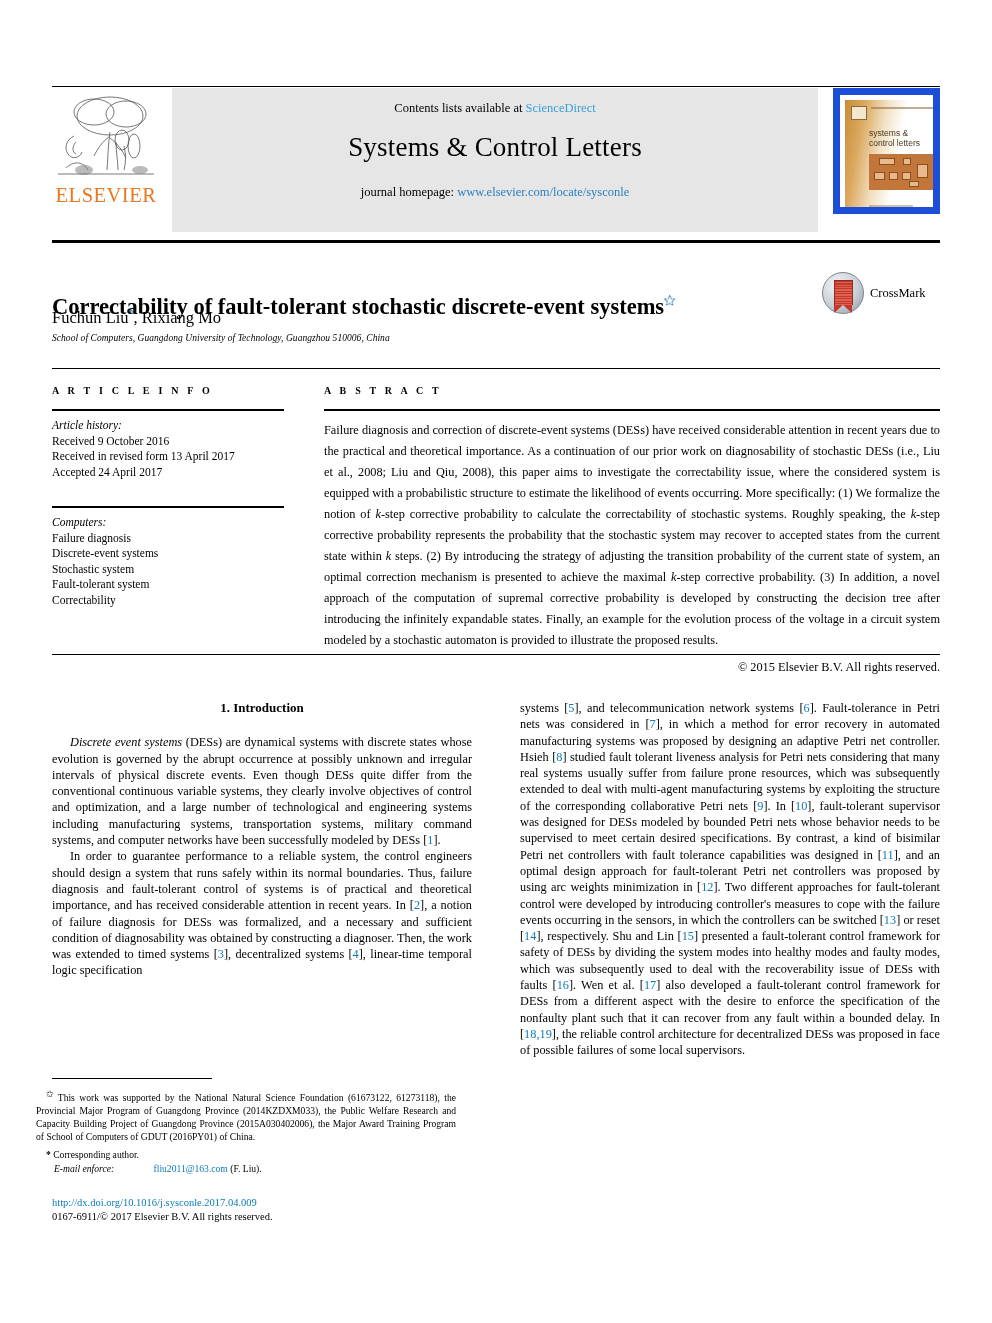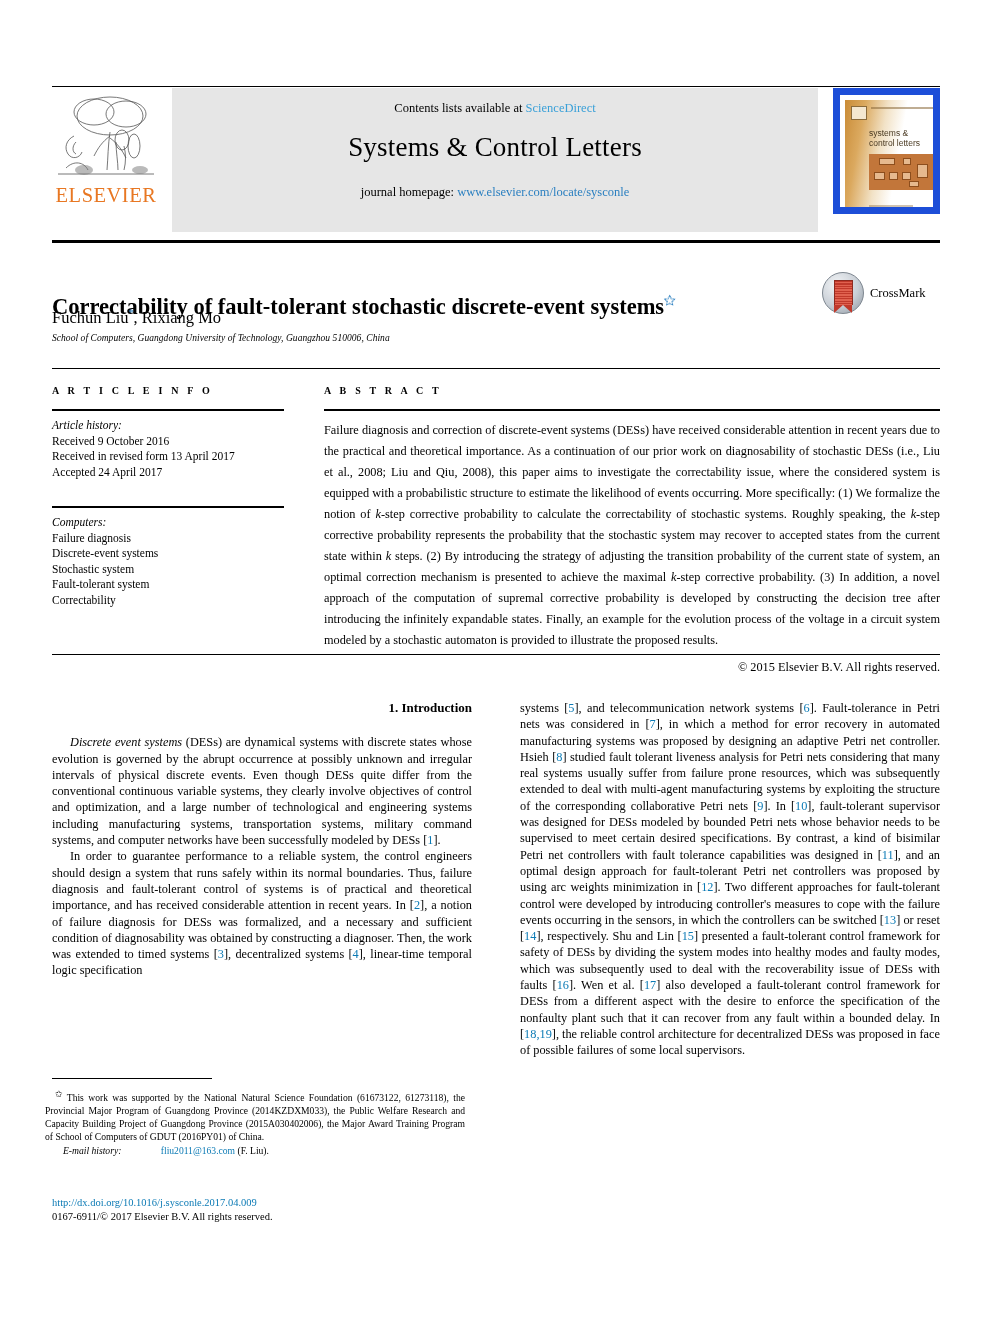--- a/index.html
+++ b/index.html
@@ -339,39 +339,39 @@
     line-height: 16.3px;
     text-align: justify;
     text-justify: inter-word;
   }
   .col-left { left: 52px; }
   .col-right { left: 520px; }
   .h2 {
     font-size: 13px;
     font-weight: bold;
     margin: 0 0 18px 0;
-    text-align: right;
+    text-align: center;
   }
   .para { margin: 0; text-indent: 18px; }
   .para + .para { margin-top: 0; }
   .ref { color: #0b7ab5; }
   em.it { font-style: italic; }
 
   
   .footnote-rule {
     position: absolute;
     left: 52px;
     top: 1078px;
     width: 160px;
     height: 1px;
     background: #000;
   }
   .footnotes {
     position: absolute;
-    left: 45px;
+    left: 36px;
     top: 1088px;
     width: 420px;
     font-size: 9.6px;
     line-height: 13px;
     text-align: justify;
     font-family: Liberation Serif, serif;
   }
   .fn-star {
     font-size: 9px;
     vertical-align: super;
@@ -506,21 +506,22 @@
     <p class="para"><span>In order to guarantee performance to a reliable system, the control engineers should design a system that runs safely within its normal boundaries. Thus, failure diagnosis and fault-tolerant control of systems is of practical and theoretical importance, and has received considerable attention in recent years. In [</span><span class="ref">2</span><span>], a notion of failure diagnosis for DESs was formalized, and a necessary and sufficient condition of diagnosability was obtained by constructing a diagnoser. Then, the work was extended to timed systems [</span><span class="ref">3</span><span>], decentralized systems [</span><span class="ref">4</span><span>], linear-time temporal logic specification</span></p>
   </div>
 
   <div class="col col-right">
     <p class="para" style="text-indent:0"><span>systems [</span><span class="ref">5</span><span>], and telecommunication network systems [</span><span class="ref">6</span><span>]. Fault-tolerance in Petri nets was considered in [</span><span class="ref">7</span><span>], in which a method for error recovery in automated manufacturing systems was proposed by designing an adaptive Petri net controller. Hsieh [</span><span class="ref">8</span><span>] studied fault tolerant liveness analysis for Petri nets considering that many real systems usually suffer from failure prone resources, which was subsequently extended to deal with multi-agent manufacturing systems by exploiting the structure of the corresponding collaborative Petri nets [</span><span class="ref">9</span><span>]. In [</span><span class="ref">10</span><span>], fault-tolerant supervisor was designed for DESs modeled by bounded Petri nets whose behavior needs to be supervised to meet certain desired specifications. By contrast, a kind of bisimilar Petri net controllers with fault tolerance capabilities was designed in [</span><span class="ref">11</span><span>], and an optimal design approach for fault-tolerant Petri net controllers was proposed by using arc weights minimization in [</span><span class="ref">12</span><span>]. Two different approaches for fault-tolerant control were developed by introducing controller's measures to cope with the failure events occurring in the sensors, in which the controllers can be switched [</span><span class="ref">13</span><span>] or reset [</span><span class="ref">14</span><span>], respectively. Shu and Lin [</span><span class="ref">15</span><span>] presented a fault-tolerant control framework for safety of DESs by dividing the system modes into healthy modes and faulty modes, which was subsequently used to deal with the recoverability issue of DESs with faults [</span><span class="ref">16</span><span>]. Wen et al. [</span><span class="ref">17</span><span>] also developed a fault-tolerant control framework for DESs from a different aspect with the desire to enforce the specification of the nonfaulty plant such that it can recover from any fault within a bounded delay. In [</span><span class="ref">18</span><span class="ref">,</span><span class="ref">19</span><span>], the reliable control architecture for decentralized DESs was proposed in face of possible failures of some local supervisors.</span></p>
   </div>
 
   <div class="footnote-rule"></div>
   <div class="footnotes">
     <p style="margin:0;text-indent:10px"><span class="fn-star">✩</span><span> This work was supported by the National Natural Science Foundation (61673122, 61273118), the Provincial Major Program of Guangdong Province (2014KZDXM033), the Public Welfare Research and Capacity Building Project of Guangdong Province (2015A030402006), the Major Award Training Program of School of Computers of GDUT (2016PY01) of China.</span></p>
-    <p class="fn-email" style="margin:1px 0 0 0"><i>E-mail history:</i> <a href="#">fliu2011@163.com</a><span> (F. Liu).</span></p>
+    <p class="fn-corr" style="margin:5px 0 0 0"><b>*</b><span> Corresponding author.</span></p>
+    <p class="fn-email" style="margin:1px 0 0 0"><i>E-mail enforce:</i> <a href="#">fliu2011@163.com</a><span> (F. Liu).</span></p>
   </div>
 
   <div class="bottom-block">
     <div class="doi">http://dx.doi.org/10.1016/j.sysconle.2017.04.009</div>
     <div>0167-6911/© 2017 Elsevier B.V. All rights reserved.</div>
   </div>
 
 </div>
 
 </body></html>

